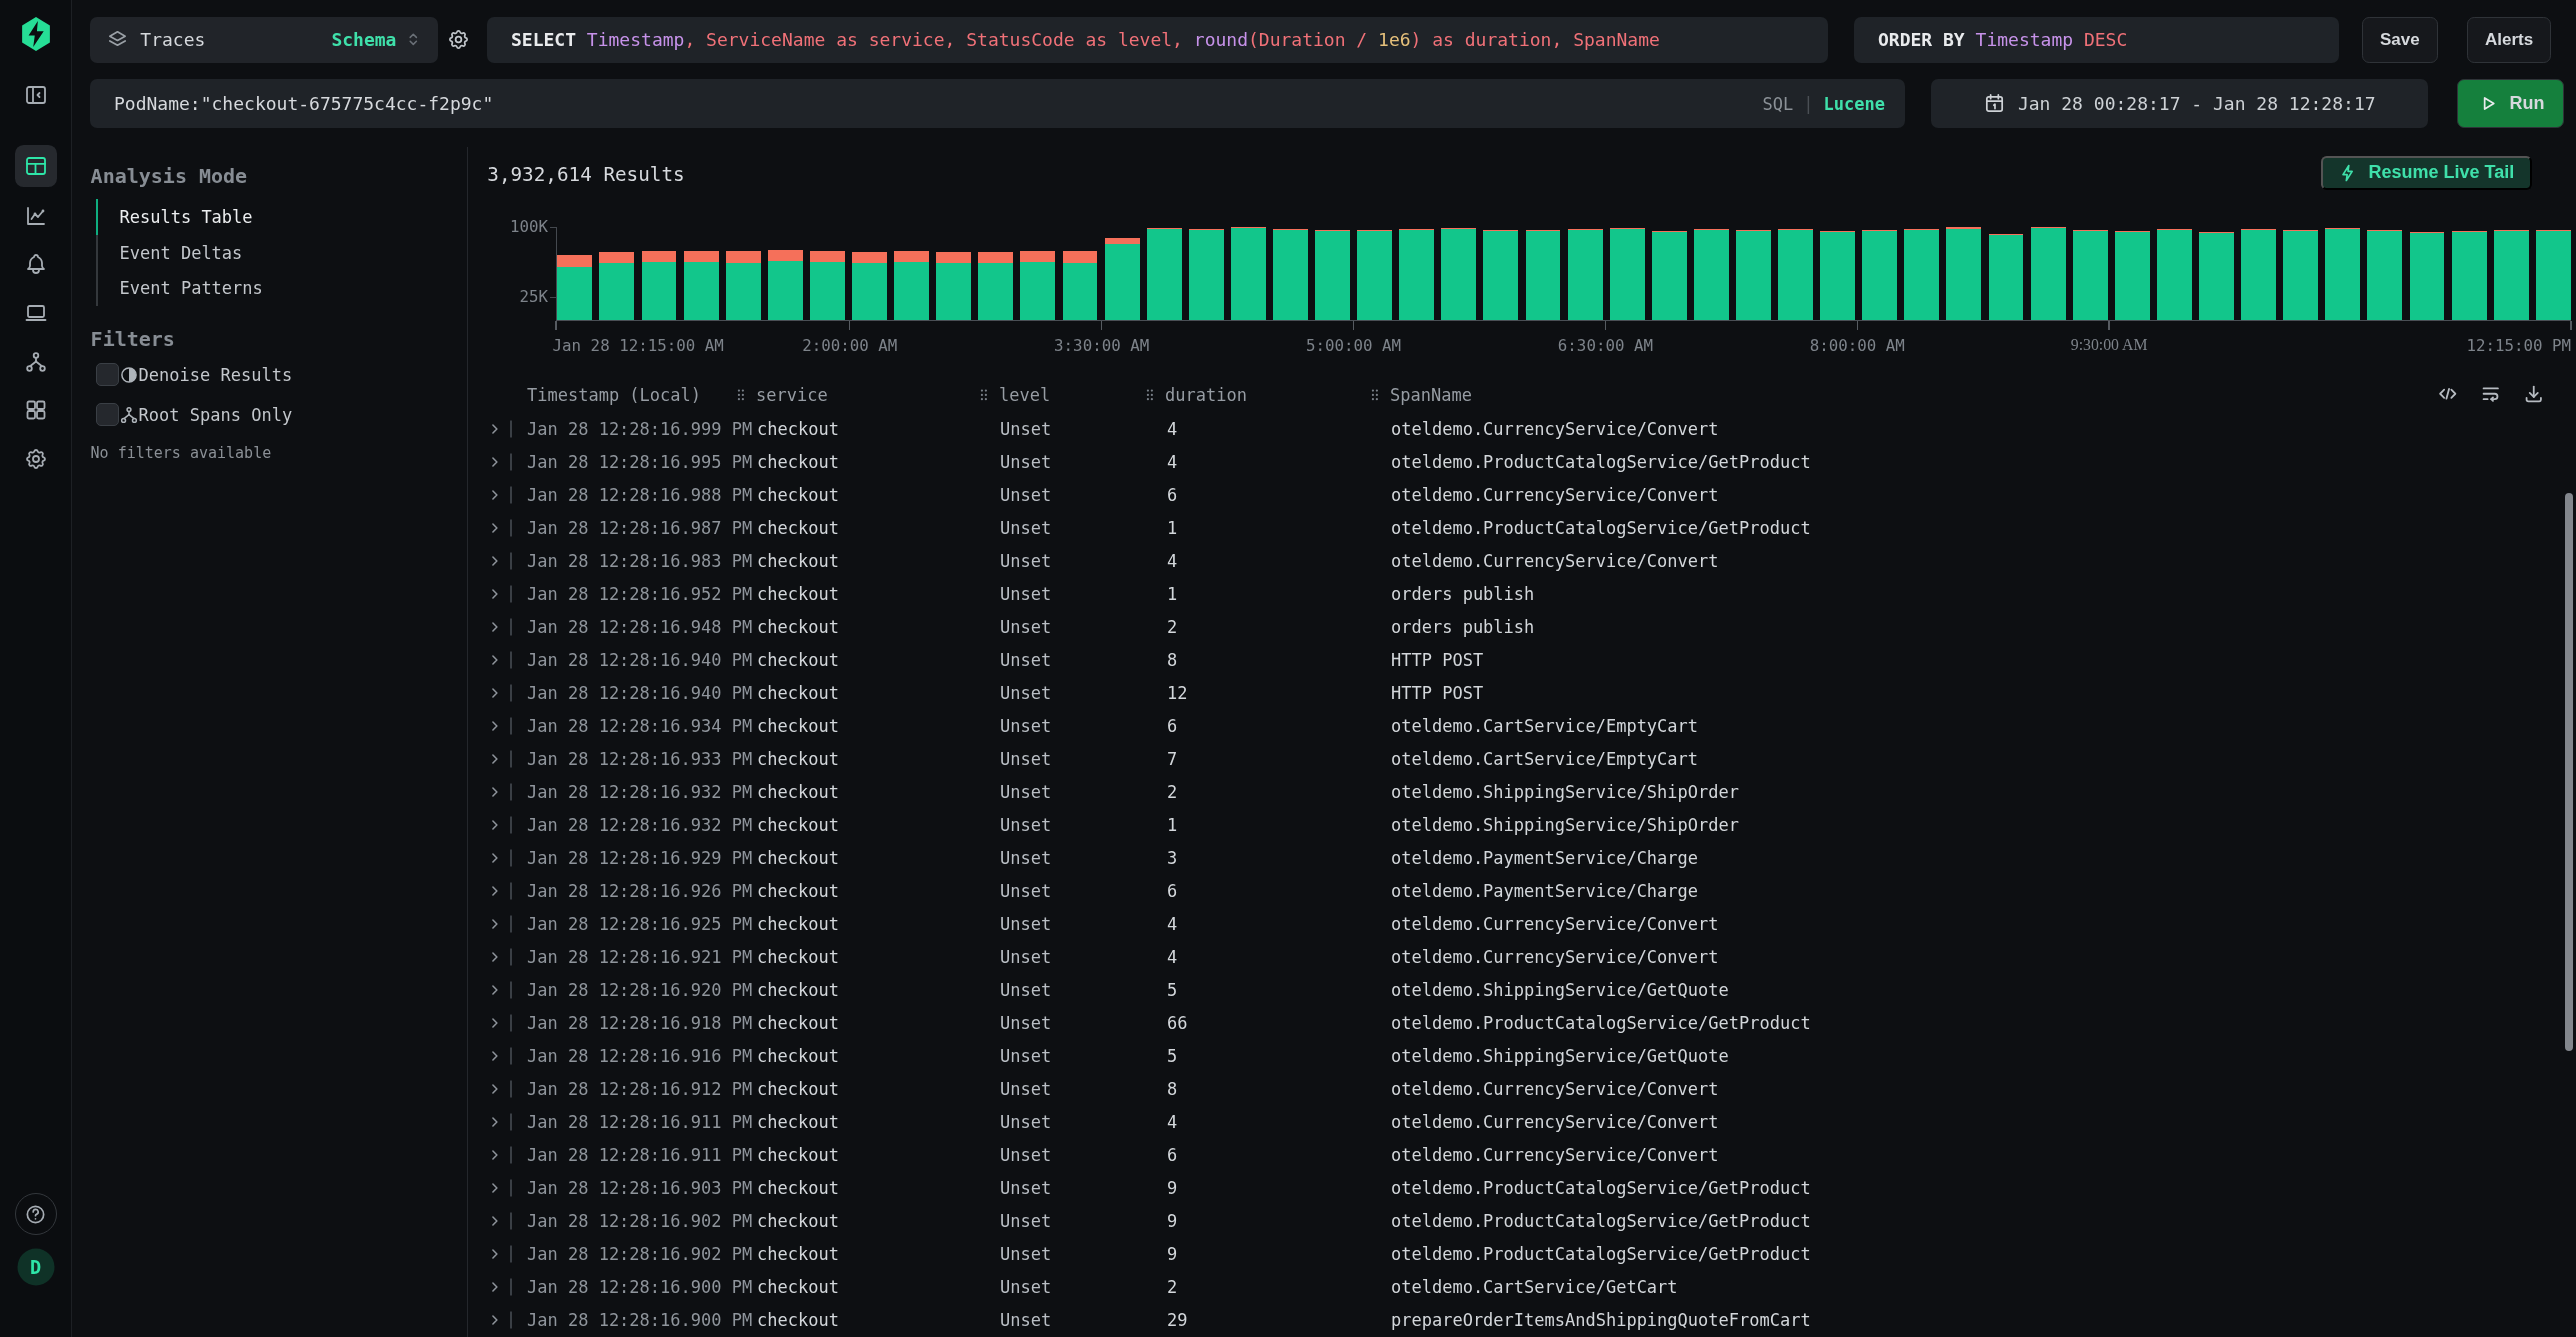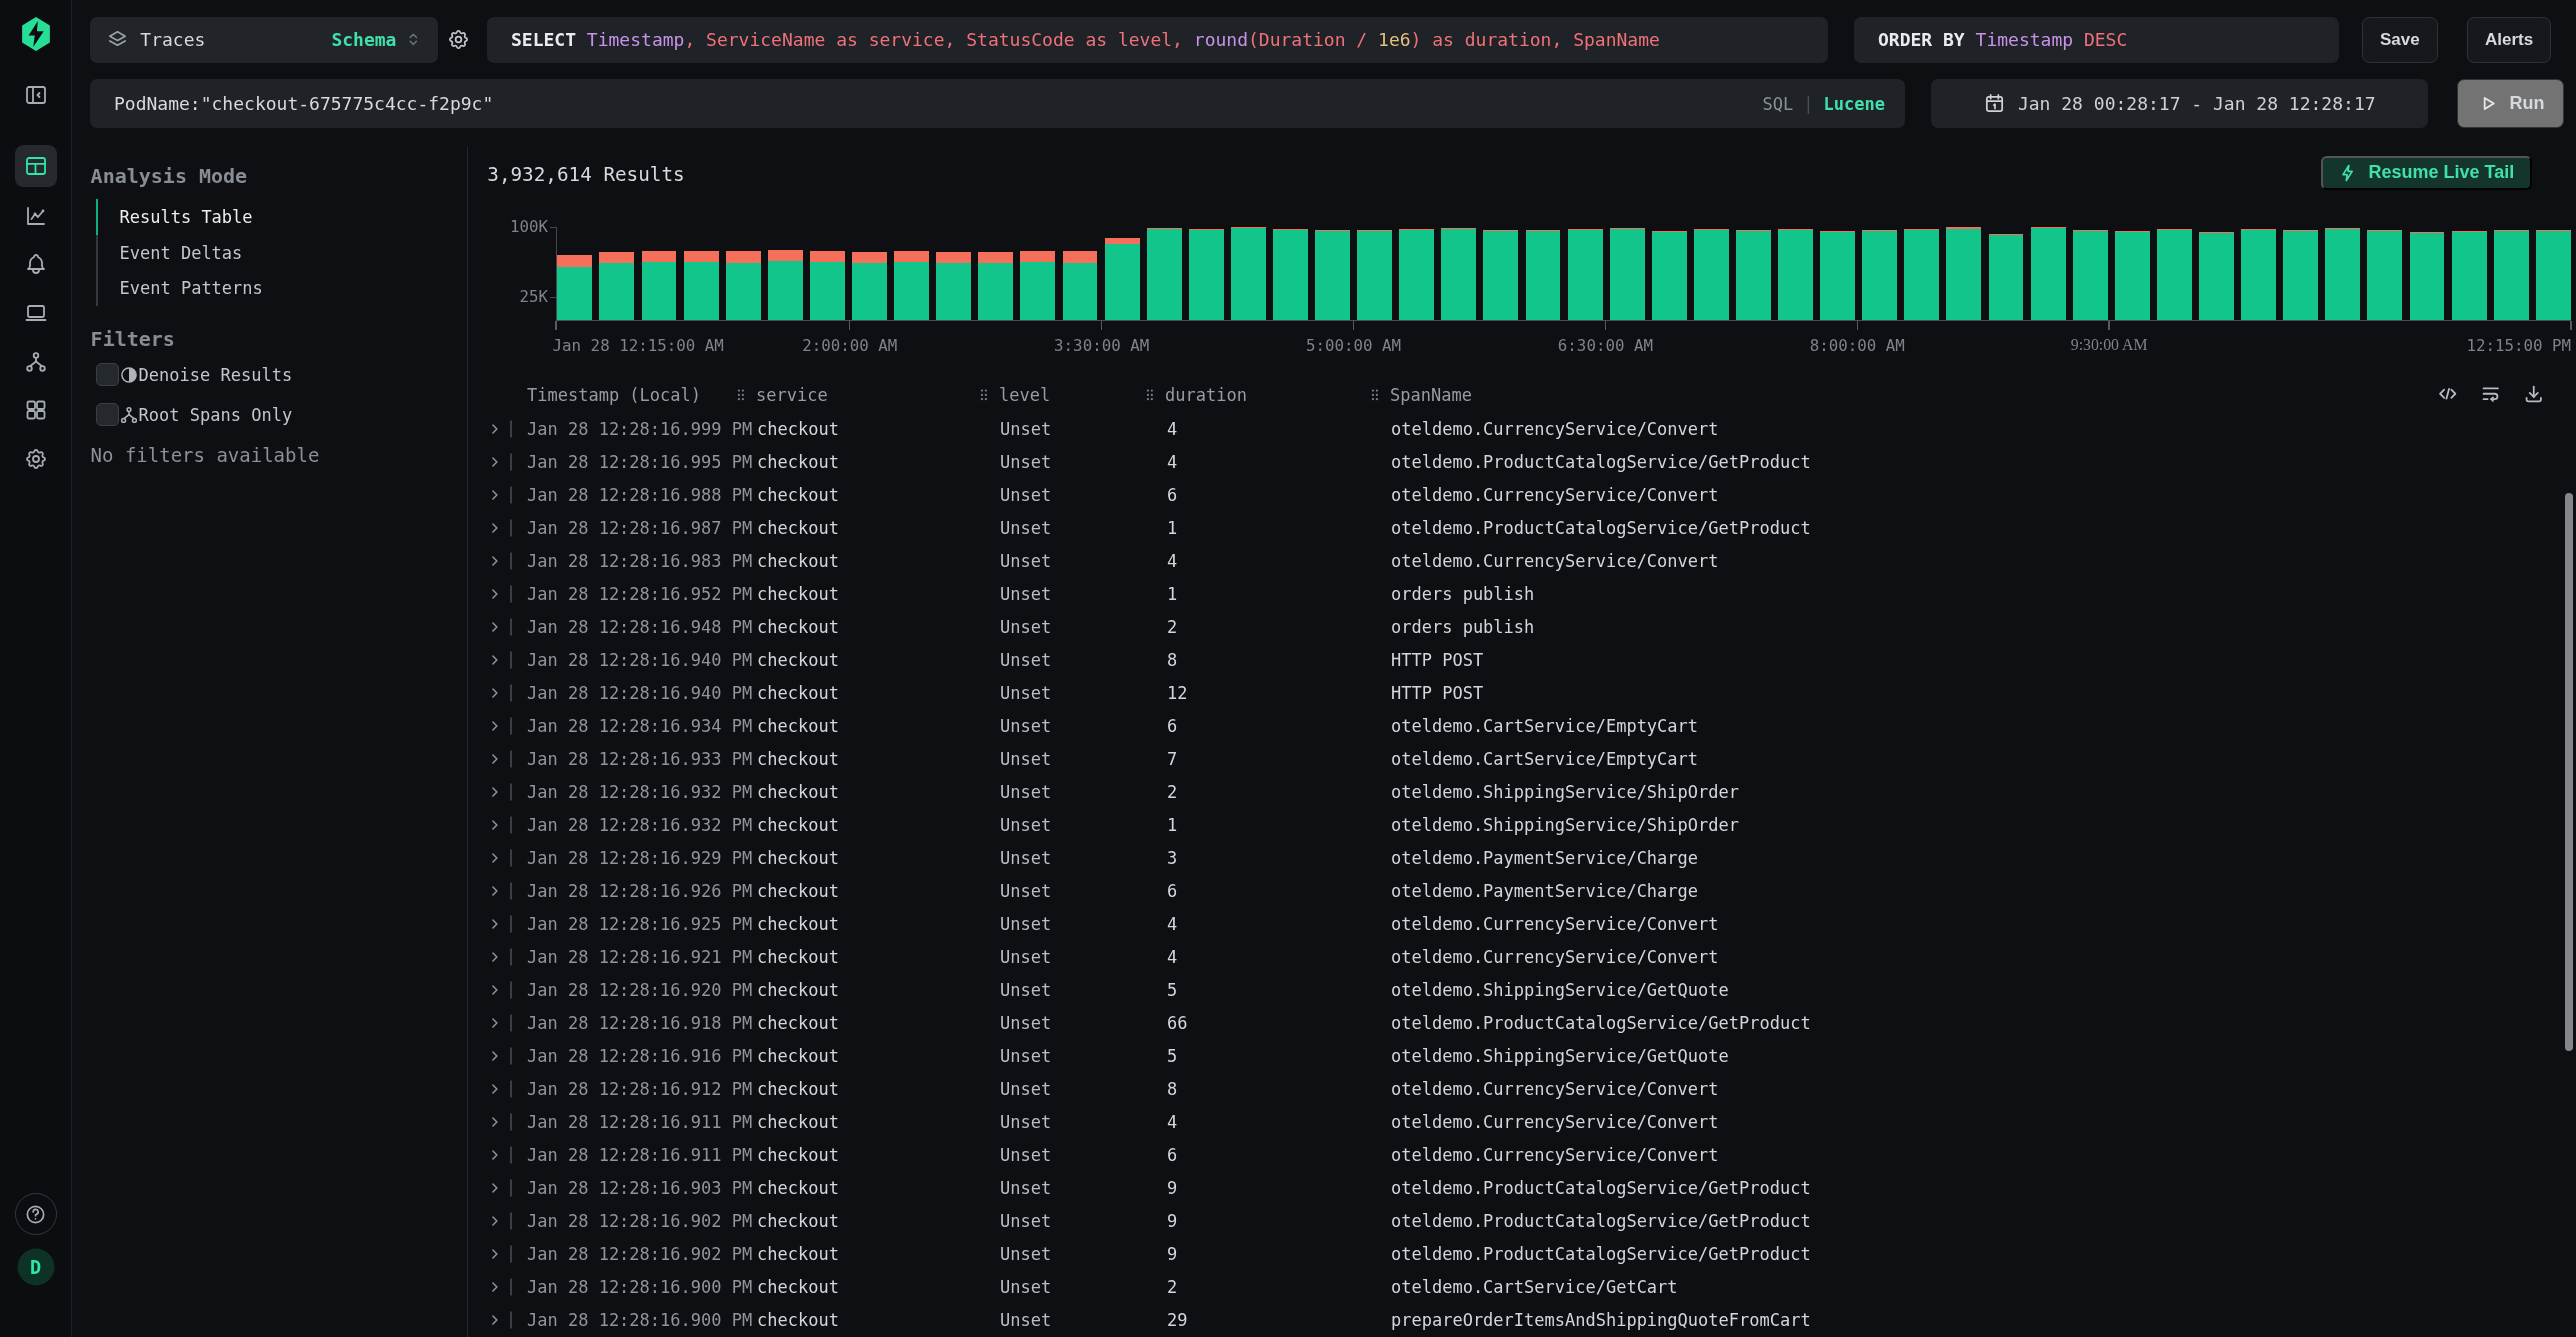--- a/index.html
+++ b/index.html
@@ -40,34 +40,34 @@
   .tok-yellow { color:#e5c07b; }
   .save-btn { left:2362px; top:16.5px; height:46px; padding:0 17px; }
   .alerts-btn { left:2467px; top:16.5px; height:46px; padding:0 17px; }
 
   .search-box { left:90px; top:79px; width:1815px; height:49px; padding:0 24px; font-size:18px; color:#d6d9dd; cursor:text; }
   .search-modes { position:absolute; right:20px; top:0; height:100%; display:flex; align-items:center; gap:10px; font-size:17px; }
   .mode-sql { color:#8b9197; }
   .mode-sep { color:#4a4f55; }
   .mode-lucene { color:#3fe0aa; font-weight:bold; cursor:pointer; }
   .date-box { left:1931px; top:79px; width:497px; height:49px; justify-content:center; gap:11.5px; font-size:18px; color:#ced2d6; cursor:pointer; }
-  .run-btn { left:2457px; top:79px; height:49px; padding:0 18.6px; gap:10px; font-size:18px; font-weight:bold; background:#737373; }
+  .run-btn { left:2457px; top:79px; height:49px; padding:0 18.6px; gap:10px; font-size:18px; font-weight:bold; background:#15803d; }
 
   
   .content { position:absolute; left:72px; top:147px; right:0; bottom:0; }
   .panel { position:absolute; left:0; top:0; width:395px; bottom:0; }
   .panel-label { position:absolute; left:18.6px; font-size:20px; font-weight:bold; color:#878d94; }
   .modes-list { position:absolute; left:24px; top:52px; list-style:none; }
   .mode-item { border-left:2.9px solid #34383c; padding:7.9px 0 7.9px 21.5px; font-size:17px; color:#c3c7cc; cursor:pointer; }
   .mode-item.active { border-left-color:#0fae80; color:#eceef0; }
   .chk-row { position:absolute; left:23.6px; display:flex; align-items:center; gap:0; cursor:pointer; }
   .chk { width:23px; height:23px; background:#25282d; border:1.4px solid #3a3f45; border-radius:5px; }
   .chk-label { font-size:17px; color:#c3c7cc; }
   .chk-row svg { width:20px; height:20px; stroke:#aeb4ba; fill:none; stroke-width:1.8; stroke-linecap:round; stroke-linejoin:round; }
-  .empty-text { position:absolute; left:18.6px; top:297px; font-size:19px; color:#8b9096; }
+  .empty-text { position:absolute; left:18.6px; top:297px; font-size:15px; color:#8b9096; }
   .more-filters { position:absolute; left:18.6px; top:336px; width:373px; height:37px; background:transparent; border:1.4px solid #33373d; border-radius:5.7px; display:flex; align-items:center; justify-content:center; gap:10px; font-size:17px; font-weight:bold; color:#d0d4d8; cursor:pointer; }
   .more-filters svg { width:18.6px; height:18.6px; stroke:#d0d4d8; fill:none; stroke-width:2.4; stroke-linecap:round; stroke-linejoin:round; }
 
   .main { position:absolute; left:395px; top:0; right:0; bottom:0; border-left:1.4px solid #24272c; }
   .results-count { position:absolute; left:19.3px; top:15.8px; font-size:19.3px; color:#d6d9dd; }
   .resume-btn { position:absolute; right:44px; top:8.6px; height:34px; padding:0 15.8px; background:#14352b; border-radius:5.7px; display:flex; align-items:center; gap:10px; font-size:18px; font-weight:bold; color:#3fe0aa; cursor:pointer; }
   .resume-btn svg { width:20px; height:20px; stroke:#3fe0aa; fill:none; stroke-width:2; stroke-linecap:round; stroke-linejoin:round; }
 
   
   .ylabel { position:absolute; width:80px; text-align:right; font-size:15.8px; color:#7d838a; }

